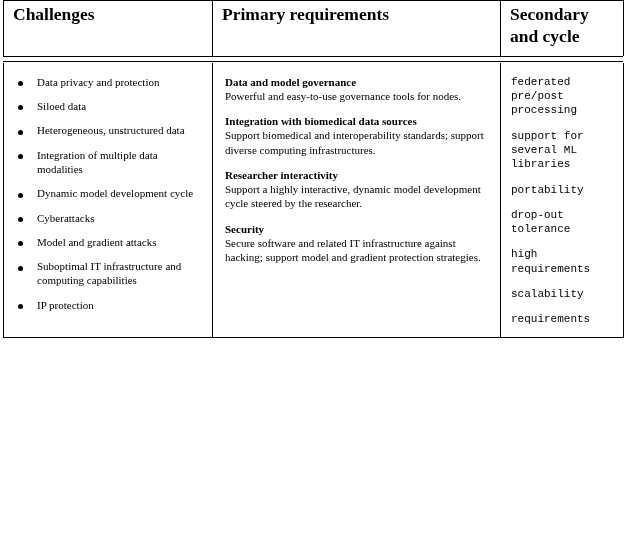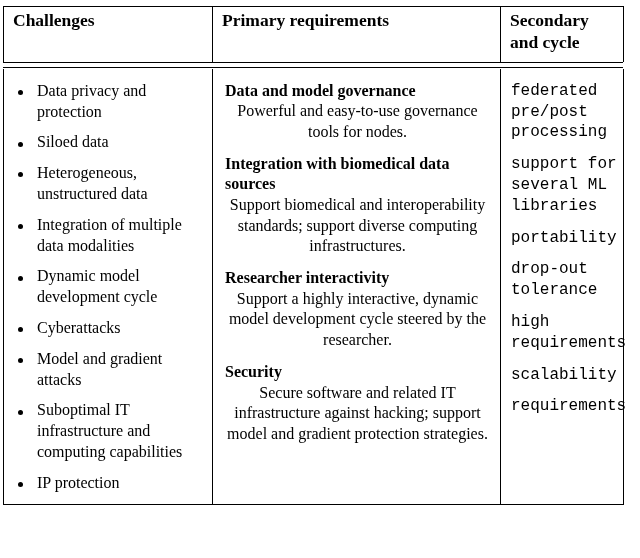--- a/index.html
+++ b/index.html
@@ -13,21 +13,20 @@
     overflow: hidden;
     font-family: "Liberation Serif", "DejaVu Serif", serif;
     color: #000000;
   }
 
   #table-wrap {
     position: absolute;
     left: 3px;
     top: 0px;
     width: 620px;
-    margin-top: 6px;
   }
 
   
   .tbl {
     width: 620px;
     border-collapse: collapse;
     table-layout: fixed;
   }
   .tbl col.c1 { width: 209px; }
   .tbl col.c2 { width: 288px; }
@@ -63,21 +62,21 @@
   .rule-double::before { top: 0; }
   .rule-double::after  { top: 5px; }
 
   .body-box {
     border: 1.4px solid #000;
     border-top: none;
   }
   .body-box td {
     vertical-align: top;
     border-left: 1.4px solid #000;
-    font-size: 16px;
+    font-size: 11px;
     line-height: 1.3;
   }
   .body-box td:first-child { border-left: none; }
 
   
   .col-challenges {
     padding: 12px 6px 10px 6px;
   }
   ul.bullets {
     margin: 0;
@@ -106,21 +105,20 @@
     padding: 12px 10px 10px 12px;
   }
   .req-block { margin-bottom: 11px; }
   .req-block:last-child { margin-bottom: 0; }
   .req-title {
     font-weight: bold;
     line-height: 1.28;
   }
   .req-desc {
     line-height: 1.3;
-    text-align: center;
   }
 
   
   .col-secondary {
     padding: 12px 6px 10px 10px;
   }
   .sec-item {
     margin-bottom: 11px;
     line-height: 1.3;
     font-family: Liberation Mono, monospace;

